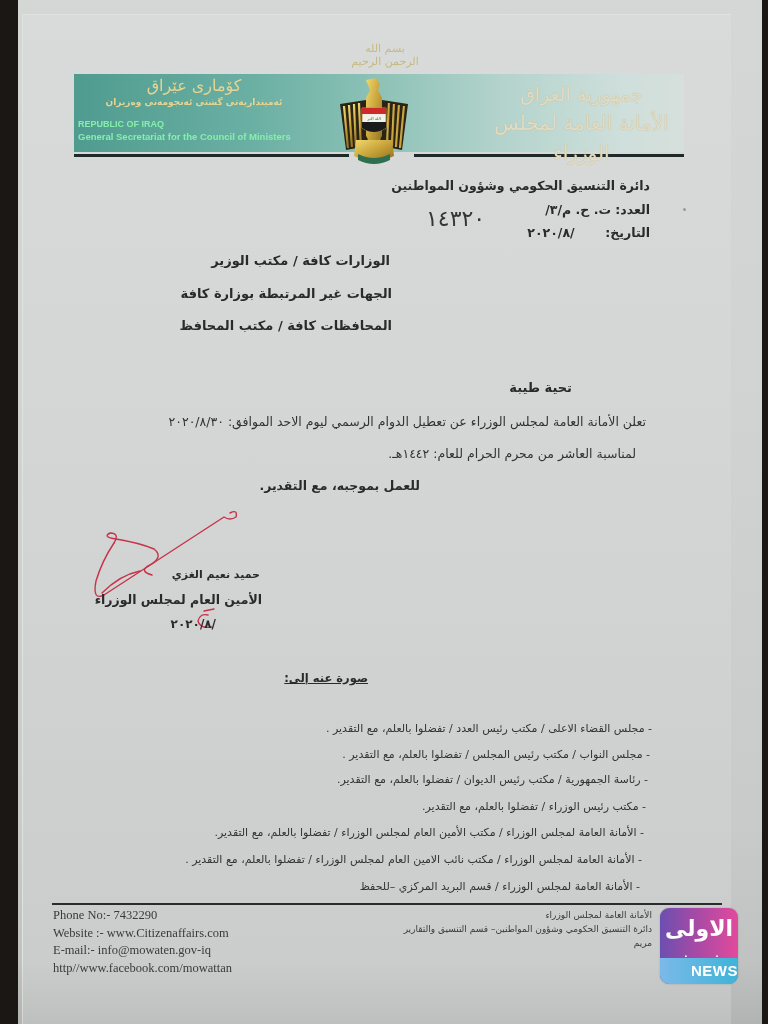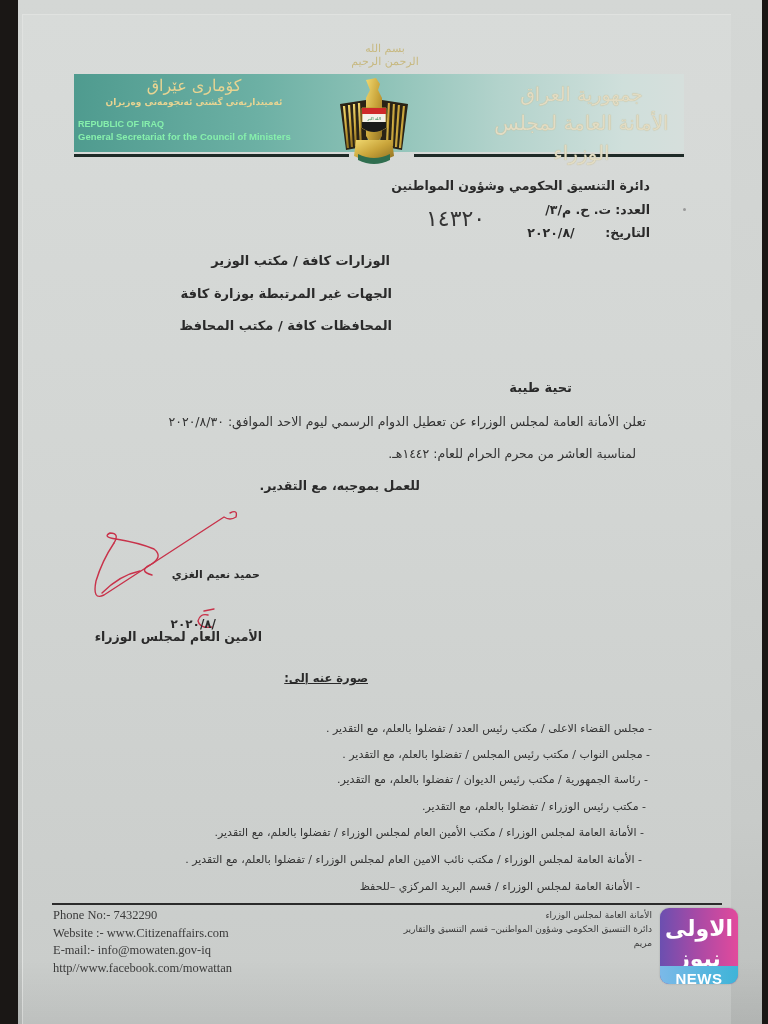--- a/index.html
+++ b/index.html
@@ -67,21 +67,21 @@
   .a2 { right: 376px; top: 286px; }
   .a3 { right: 376px; top: 318px; }
   .subject { right: 380px; top: 351px; font-size: 13px; }
   .subject .u { text-decoration: underline; }
   .greet { right: 196px; top: 380px; font-size: 13px; }
   .body1 { right: 122px; top: 414px; font-size: 12.5px; color: #333; font-weight: normal; }
   .body2 { right: 132px; top: 446px; font-size: 12.5px; color: #333; }
   .closing { right: 348px; top: 478px; font-size: 12.5px; }
 
   .sig-name { right: 508px; top: 568px; font-size: 11px; }
-  .sig-title { right: 506px; top: 592px; font-size: 12.5px; margin-top: 37px; }
+  .sig-title { right: 506px; top: 592px; font-size: 12.5px; }
   .sig-date { right: 552px; top: 617px; font-size: 12px; }
   .signature { position: absolute; left: 80px; top: 505px; width: 180px; height: 140px; }
 
   .cc-head { right: 400px; top: 671px; font-size: 11.5px; text-decoration: underline; }
   .cc { font-size: 11px; color: #333; }
   .cc0 { right: 112px; top: 698px; }
   .cc1 { right: 116px; top: 722px; }
   .cc2 { right: 118px; top: 748px; }
   .cc3 { right: 120px; top: 773px; }
   .cc4 { right: 122px; top: 800px; }
@@ -96,23 +96,23 @@
   .logo {
     position: absolute; left: 660px; top: 908px; width: 78px; height: 76px; border-radius: 9px; overflow: hidden;
     background: linear-gradient(90deg, #6b4fb0 0%, #a54aa6 45%, #e24a9c 100%);
     box-shadow: 0 0 2px rgba(0,0,0,.2);
   }
   .logo-mark {
     position: absolute; left: 0; top: 6px; width: 78px; text-align: center; color: #fff;
     font-size: 22px; font-weight: bold; line-height: 30px; direction: rtl; letter-spacing: -1px;
   }
   .logo-news {
-    position: absolute; left: 0; bottom: 0; width: 78px; height: 18px;
+    position: absolute; left: 0; bottom: 0; width: 78px; height: 26px;
     background: linear-gradient(90deg, #7bb9e8, #3eb4d8); color: #fff;
-    font-family: "Liberation Sans", sans-serif; font-weight: bold; font-size: 15px; line-height: 26px; text-align: center;
+    font-family: "Liberation Sans", sans-serif; font-weight: bold; font-size: 15px; line-height: 26px; text-align: right;
     letter-spacing: .5px;
   }
   .dot { position: absolute; left: 683px; top: 208px; width: 3px; height: 3px; background: #999; border-radius: 50%; }
   .shadow-bottom { position: absolute; left: 18px; top: 960px; width: 744px; height: 64px; background: linear-gradient(180deg, rgba(0,0,0,0), rgba(0,0,0,.06)); }
 </style>
 </head>
 <body>
 
 <div class="page"></div>
 <div class="page-inner-edge"></div>

